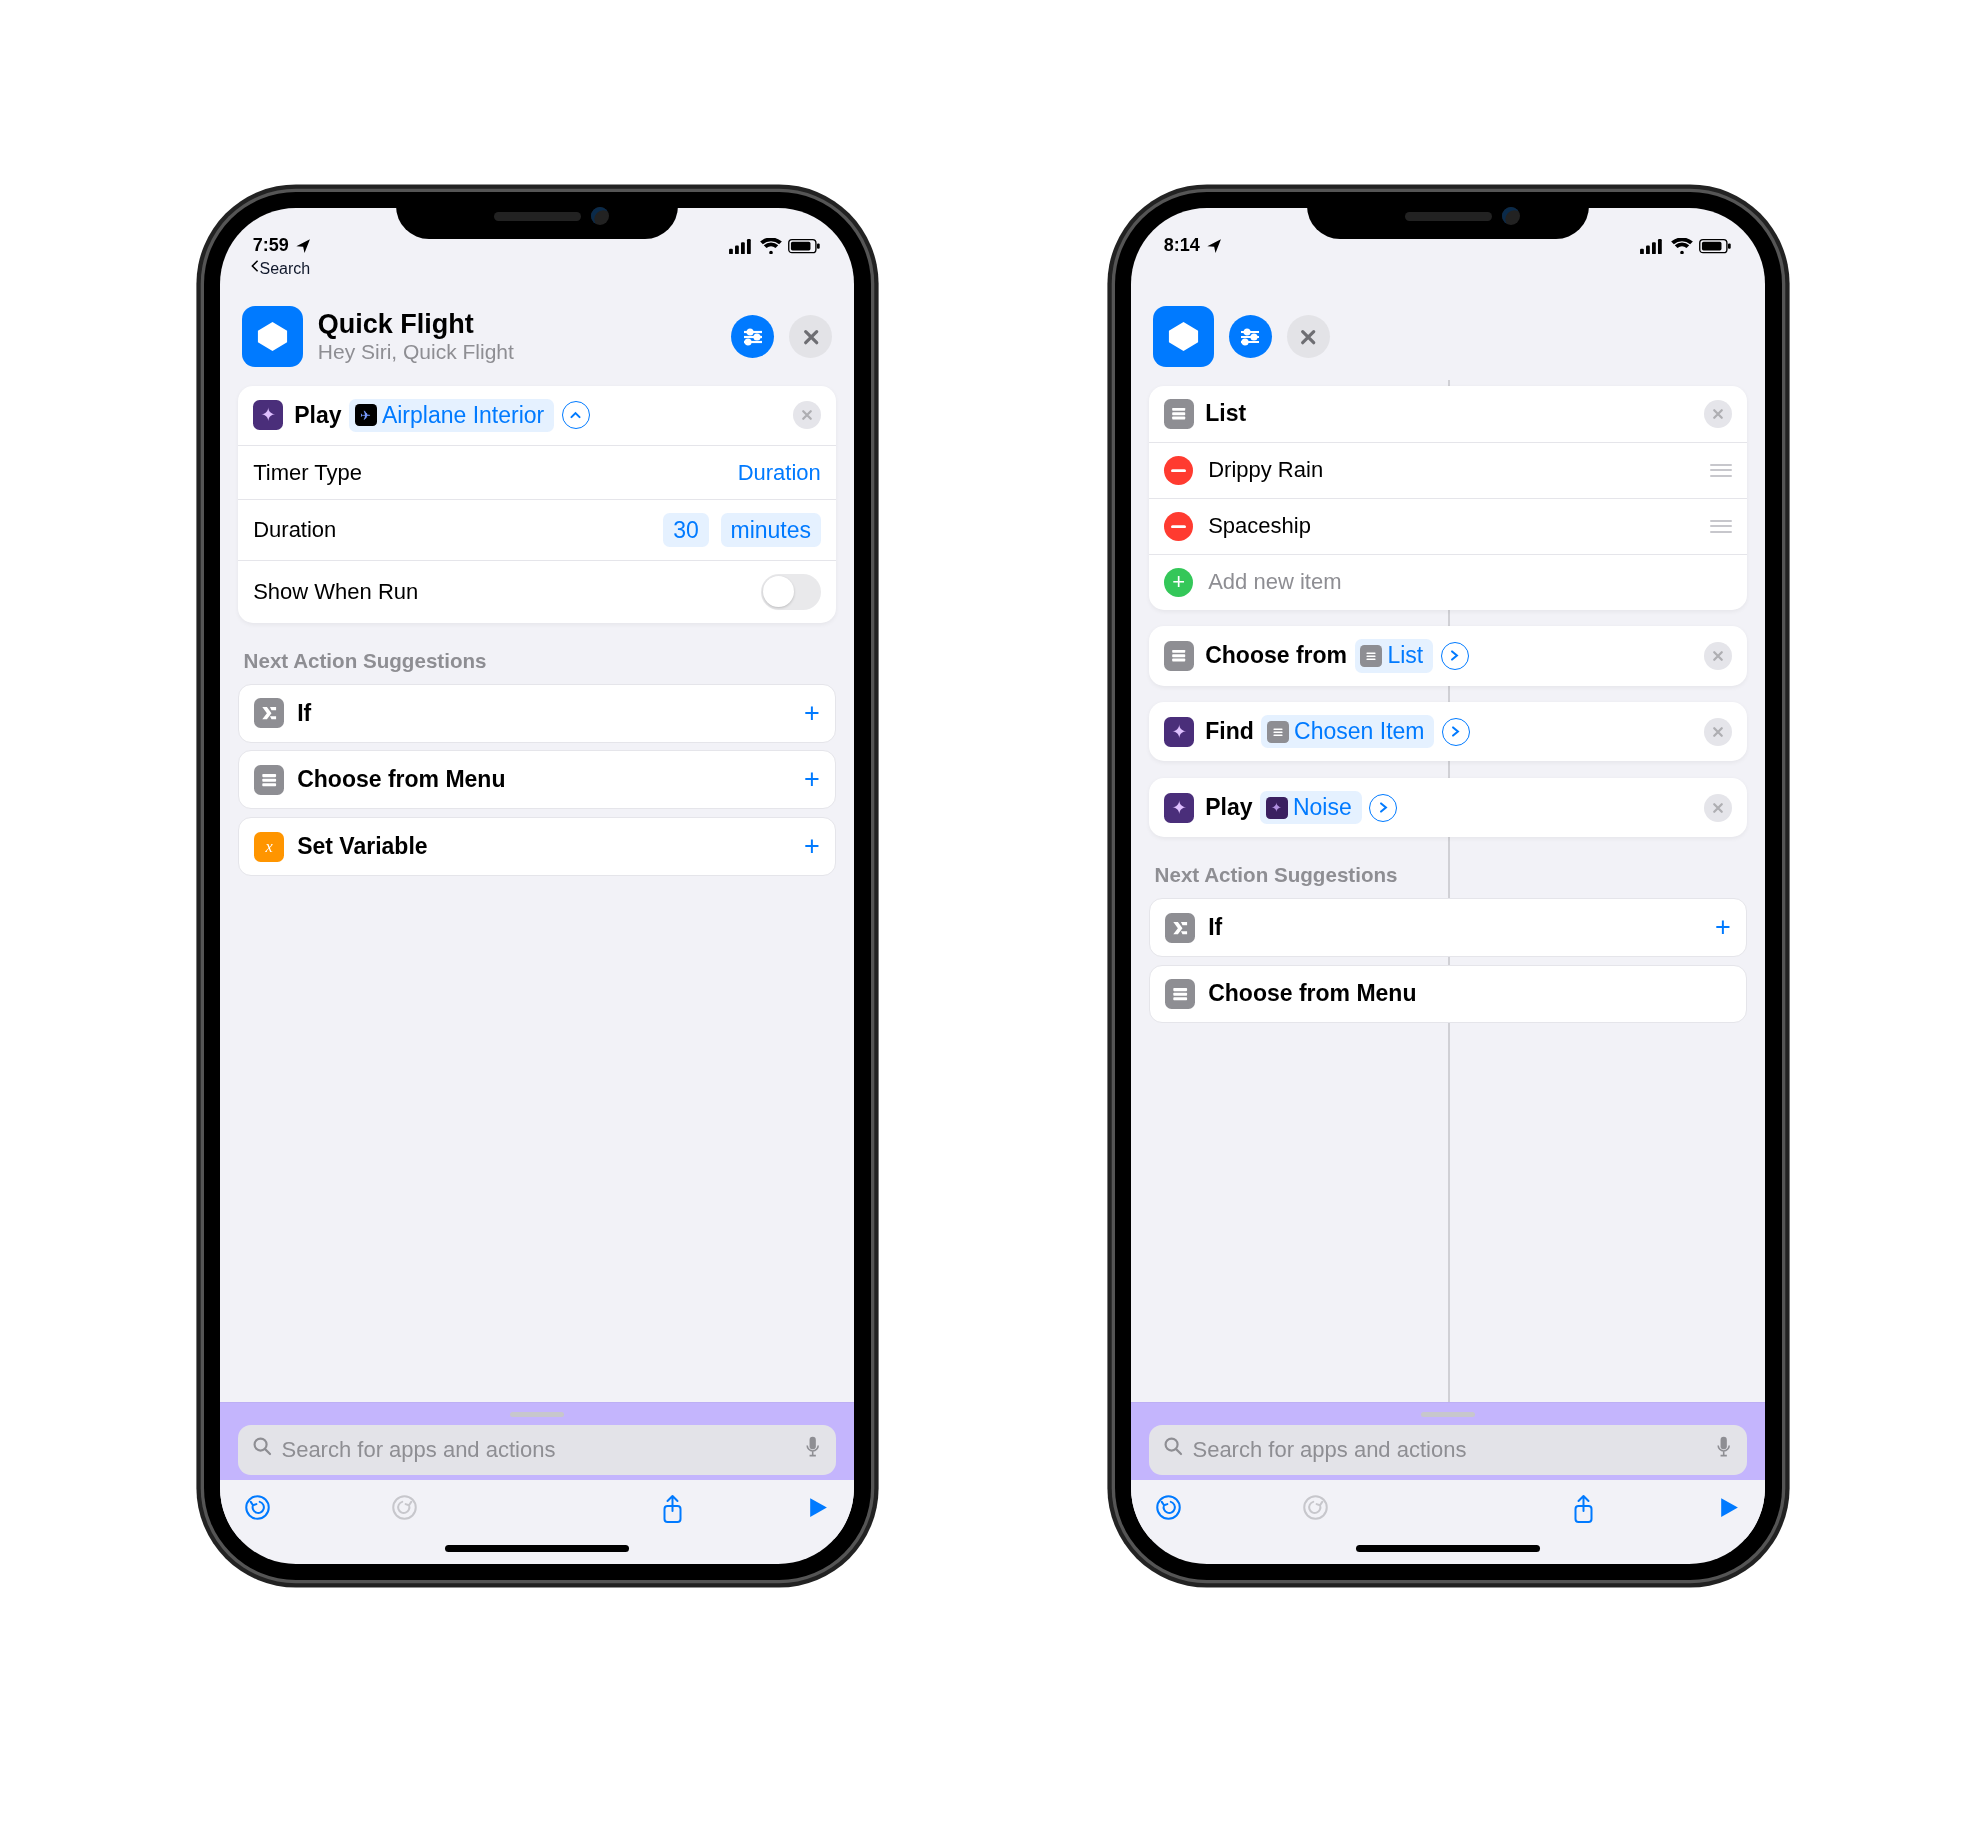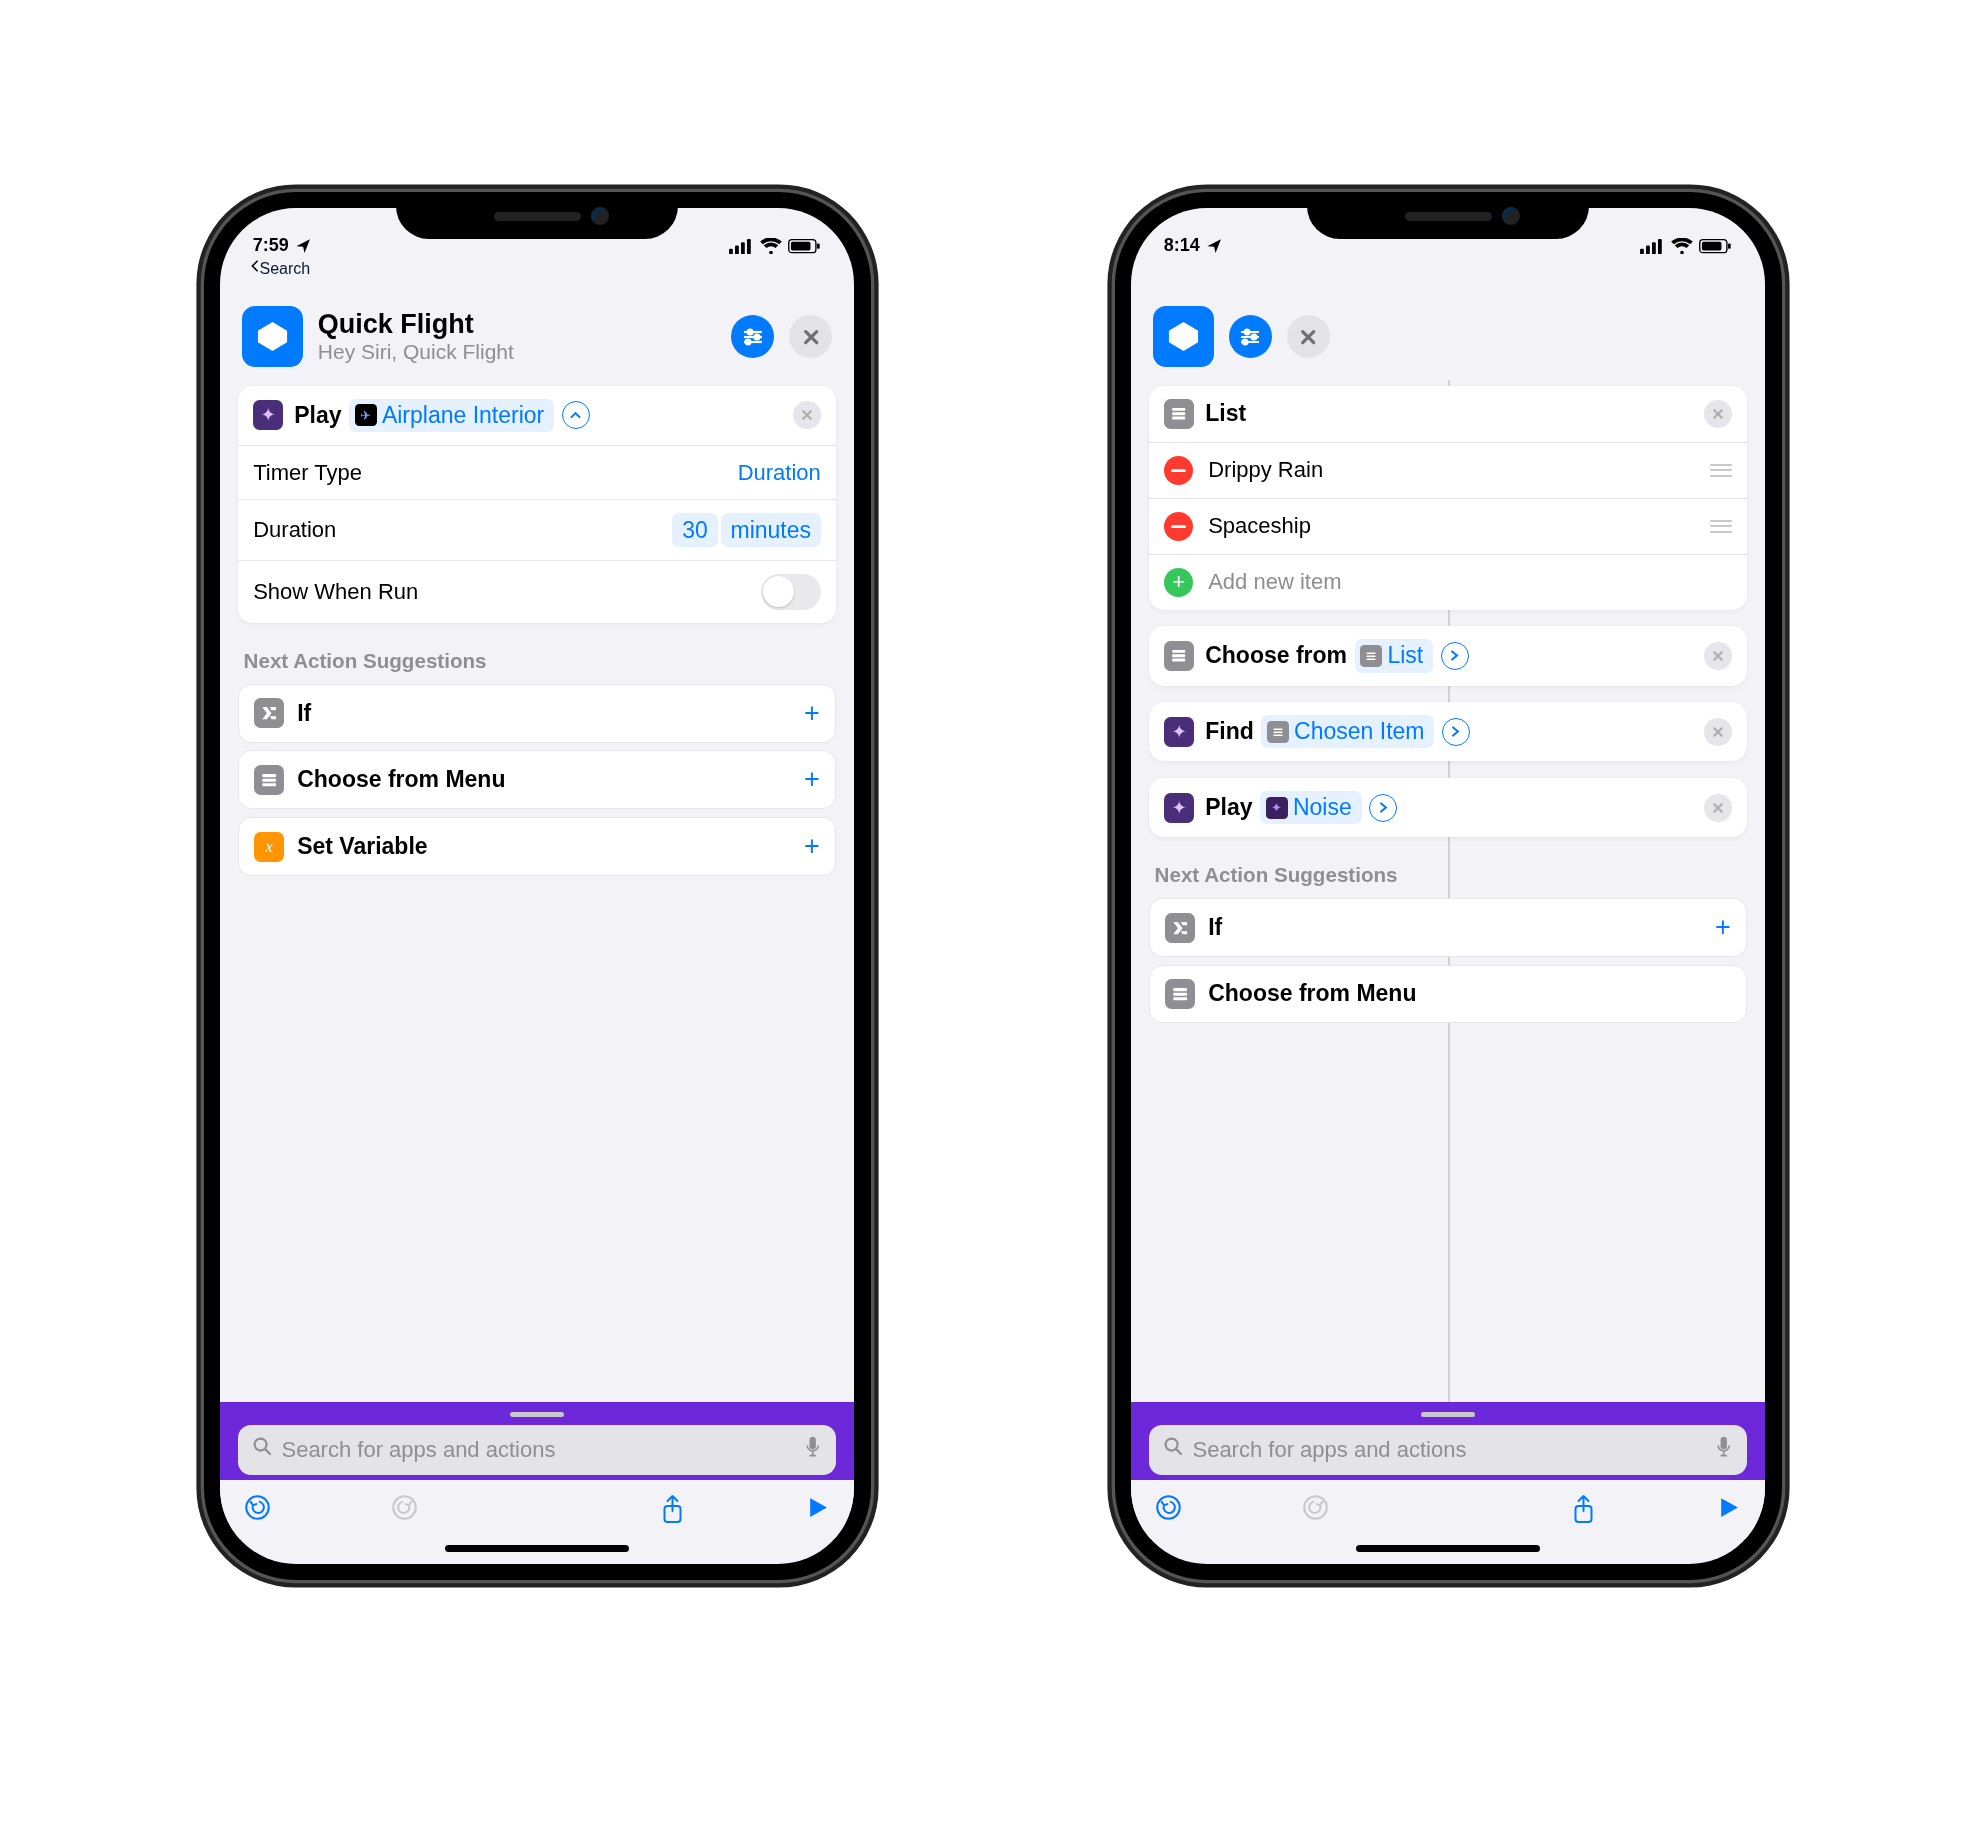--- a/index.html
+++ b/index.html
@@ -234,21 +234,21 @@
     display: flex; align-items: center; justify-content: center;
     margin-right: 13px;
     font-size: 16.3px;
   }
   .sugg-icon.gray { background: #8e8e93; color: #fff; }
   .sugg-icon.orange { background: #ff9500; color: #fff; font-style: italic; font-family: serif; }
   .sugg-label { font-size: 23px; font-weight: 600; color: #000; flex: 1; }
   .sugg-plus { font-size: 27px; color: #007aff; font-weight: 300; }
 
   .bottom-area {
-    background: #6d28d9;
+    background: #c4b5fd;
     padding: 5.4px 18.4px 5.4px;
     border-top: 0.5px solid rgba(0,0,0,0.03);
     position: relative;
     z-index: 2;
   }
   .sheet-grabber {
     width: 54px; height: 5.4px;
     background: #c7c7cc; border-radius: 3.3px;
     margin: 3.3px auto 7.6px;
   }
@@ -374,21 +374,21 @@
                 <path d="M3 3 L13 13 M13 3 L3 13" stroke="#aeaeb2" stroke-width="3" stroke-linecap="round"></path>
               </svg>
           </span>
         </div>
         <div class="card-row">
           <span class="card-label">Timer Type</span>
           <span class="value-text link-blue">Duration</span>
         </div>
         <div class="card-row">
           <span class="card-label">Duration</span>
-          <span style="display:flex; gap:3px;align-items:flex-end;">
+          <span style="display:flex; gap:12px;align-items:flex-end;">
             <span class="pill">30</span>
             <span class="pill">minutes</span>
           </span>
         </div>
         <div class="card-row">
           <span class="card-label">Show When Run</span>
           <div class="toggle"></div>
         </div>
       </div>
 

